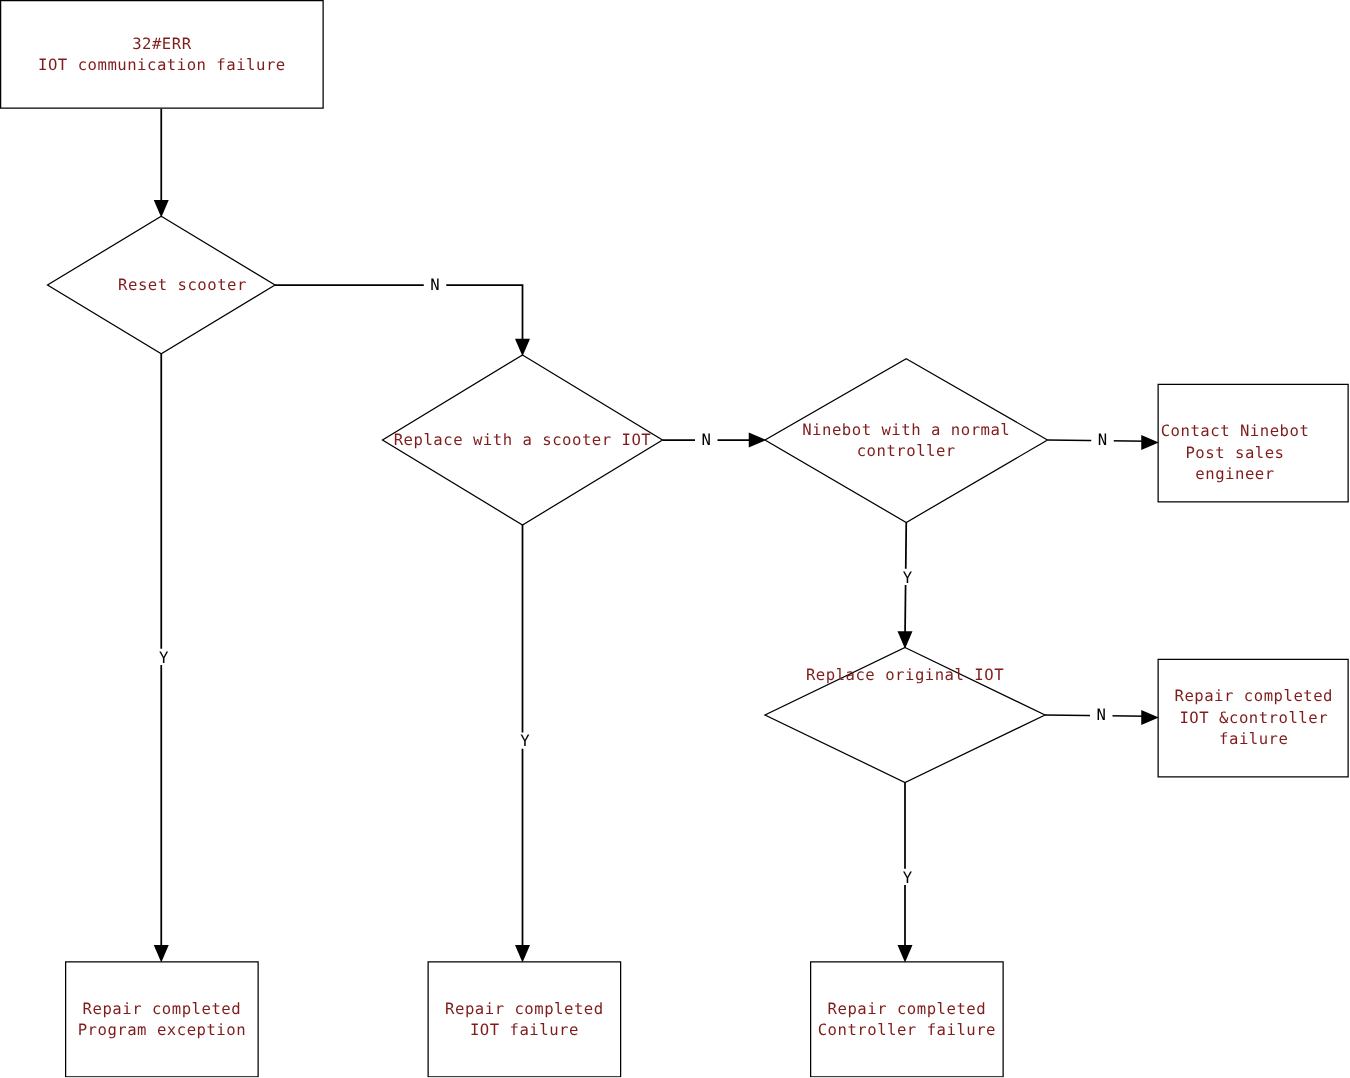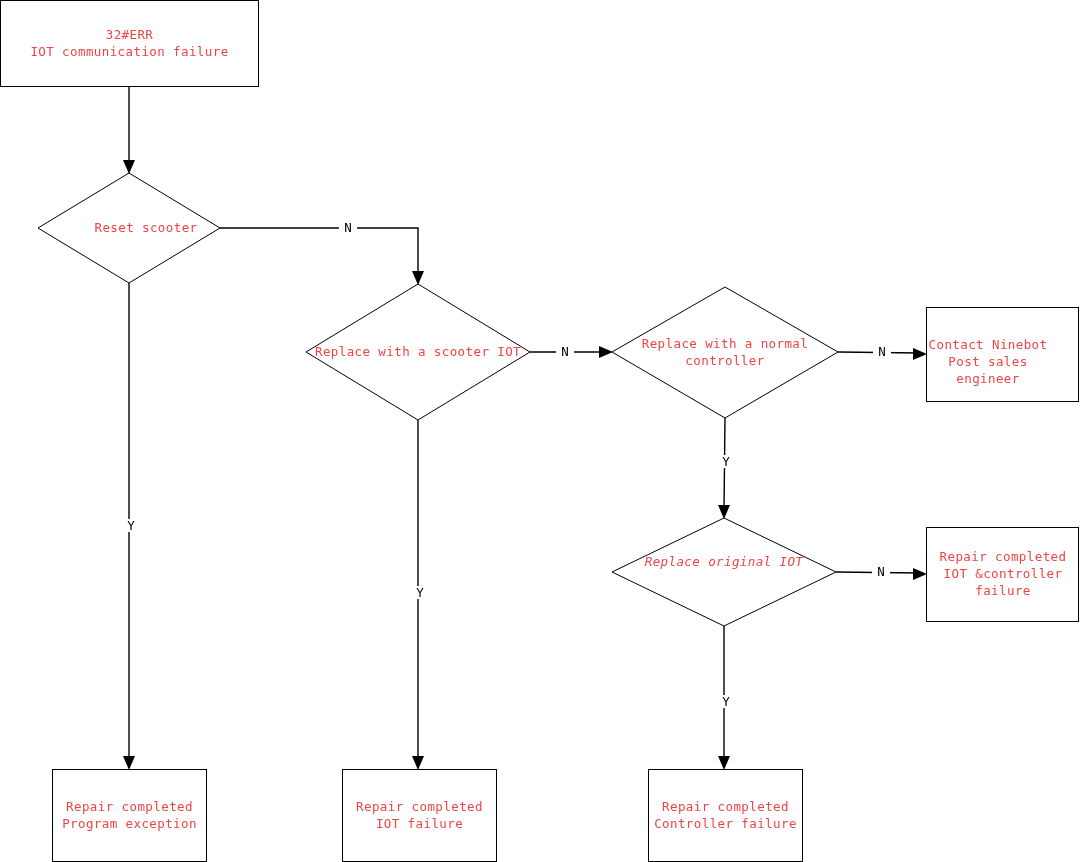--- a/index.html
+++ b/index.html
@@ -35,21 +35,21 @@
     stroke: #000000;
     stroke-width: 1.4;
   }
   svg.layer .head {
     fill: #000000;
     stroke: none;
   }
   .node-label {
     position: absolute;
     text-align: center;
-    color: #ef4444;
+    color: #7f1d1d;
     font-family: "DejaVu Sans Mono", monospace;
     font-size: 12.5px;
     line-height: 17px;
     letter-spacing: 0.4px;
     white-space: pre-line;
     pointer-events: none;
   }
   .edge-label {
     position: absolute;
     color: #000000;
@@ -135,24 +135,24 @@
 
   </svg>
 
   <div class="node-label" style="left:0px; top:26px; width:259px;">32#ERR
 IOT communication failure</div>
 
   <div class="node-label" style="left:56px; top:219px; width:180px;">Reset scooter</div>
 
   <div class="node-label" style="left:308px; top:343px; width:220px;">Replace with a scooter IOT</div>
 
-  <div class="node-label" style="left:615px; top:335px; width:220px;">Replace with a normal
+  <div class="node-label" style="left:615px; top:335px; width:220px;">Ninebot with a normal
 controller</div>
 
-  <div class="node-label" style="left:614px; top:553px; width:220px;font-style:italic;">Replace original IOT</div>
+  <div class="node-label" style="left:614px; top:531px; width:220px;">Replace original IOT</div>
 
   <div class="node-label" style="left:926px; top:336px; width:124px;">Contact Ninebot
 Post sales engineer</div>
 
   <div class="node-label" style="left:926px; top:548px; width:154px;">Repair completed
 IOT &amp;controller
 failure</div>
 
   <div class="node-label" style="left:52px; top:798px; width:155px;">Repair completed
 Program exception</div>

